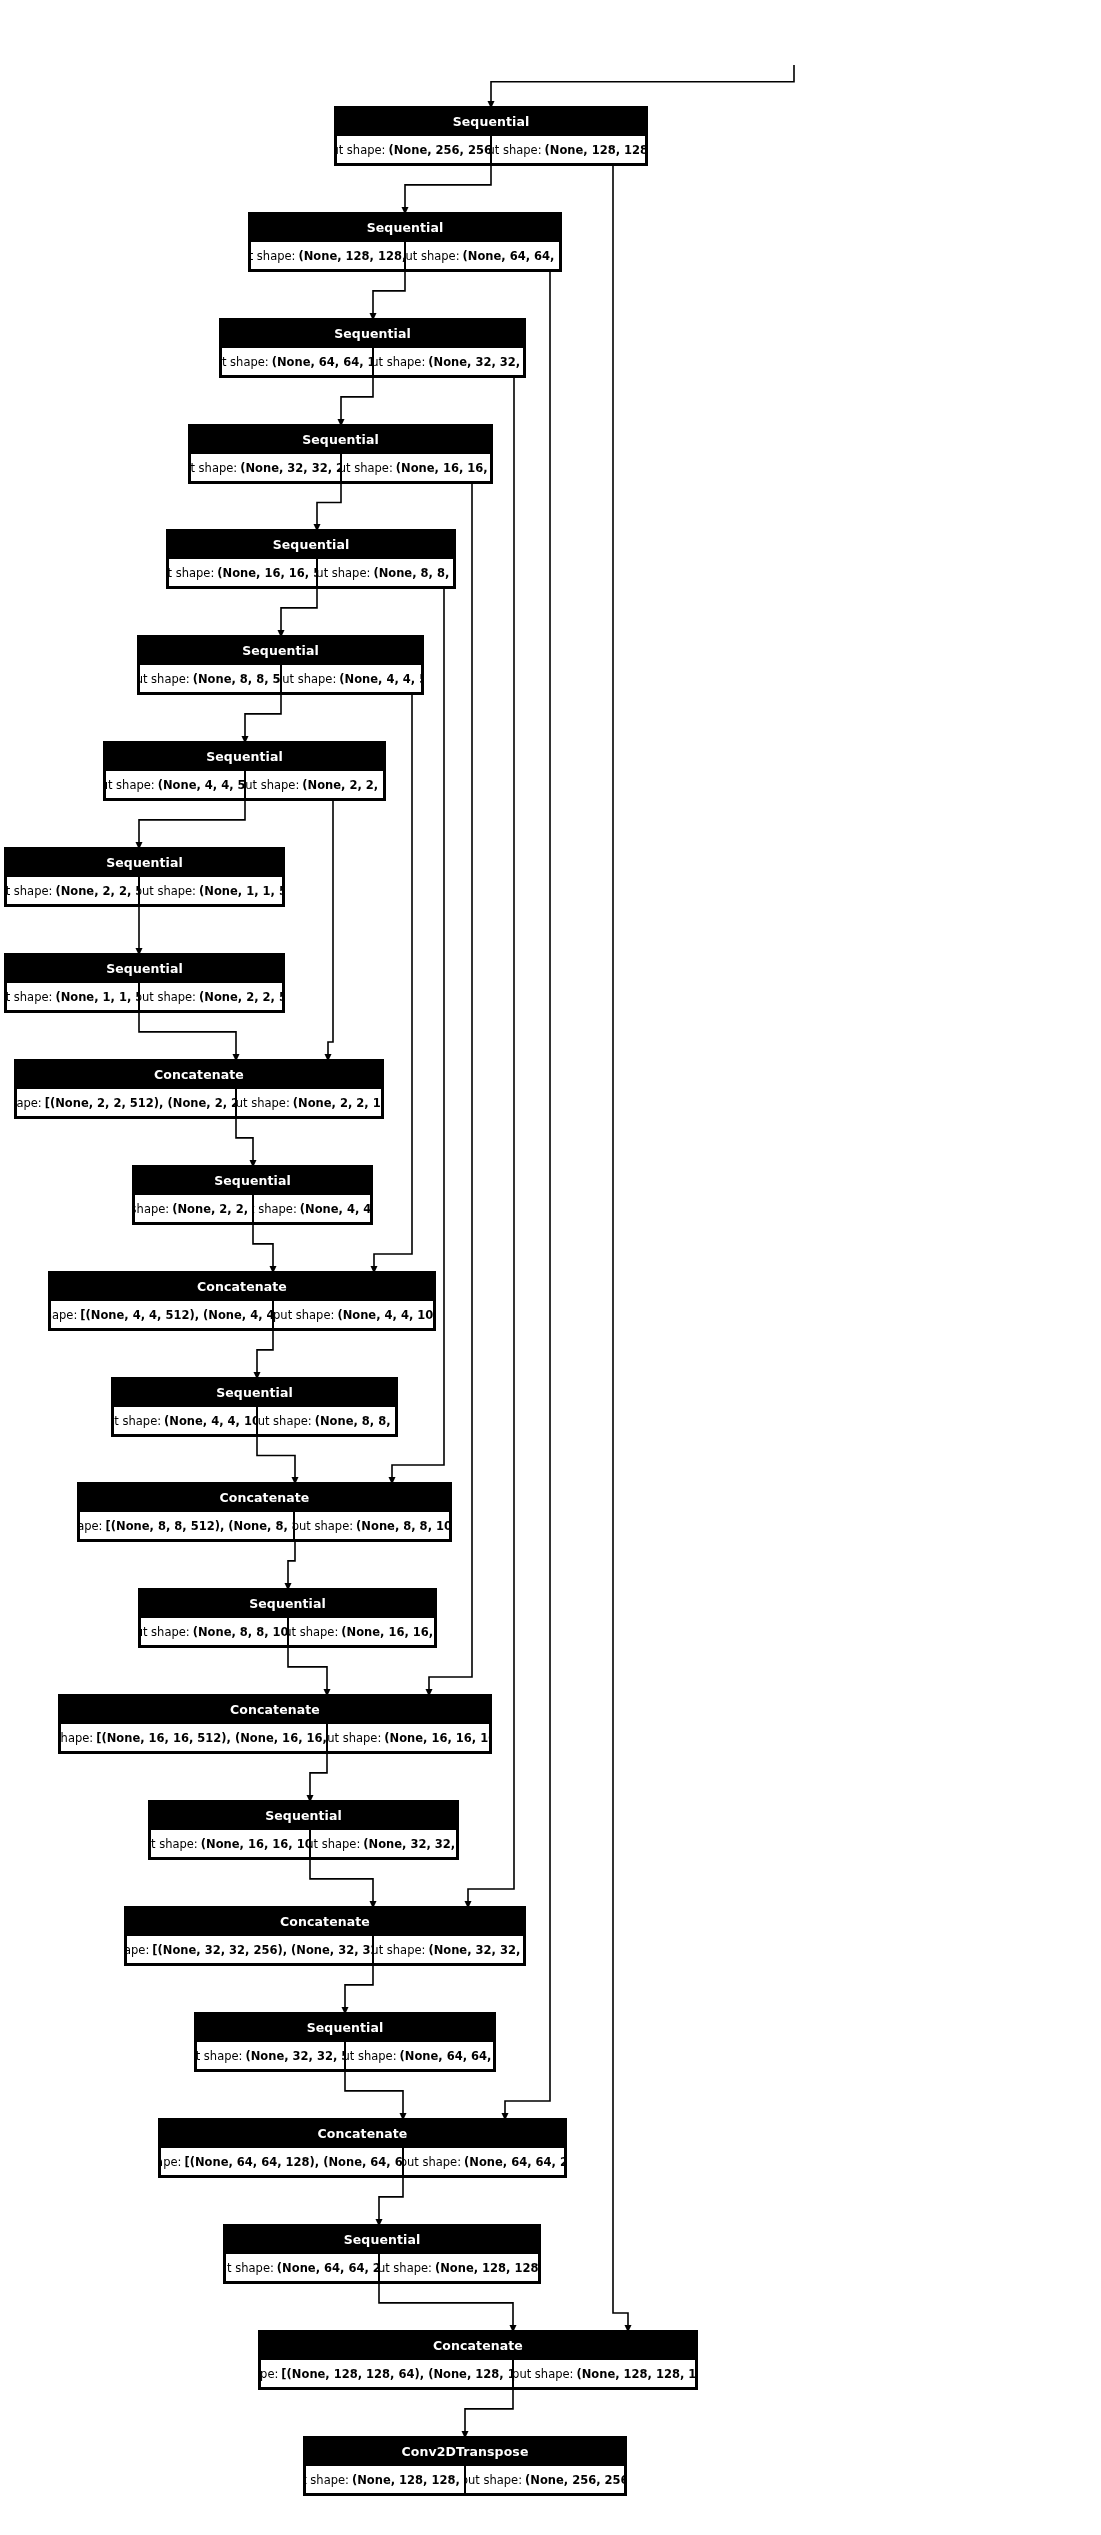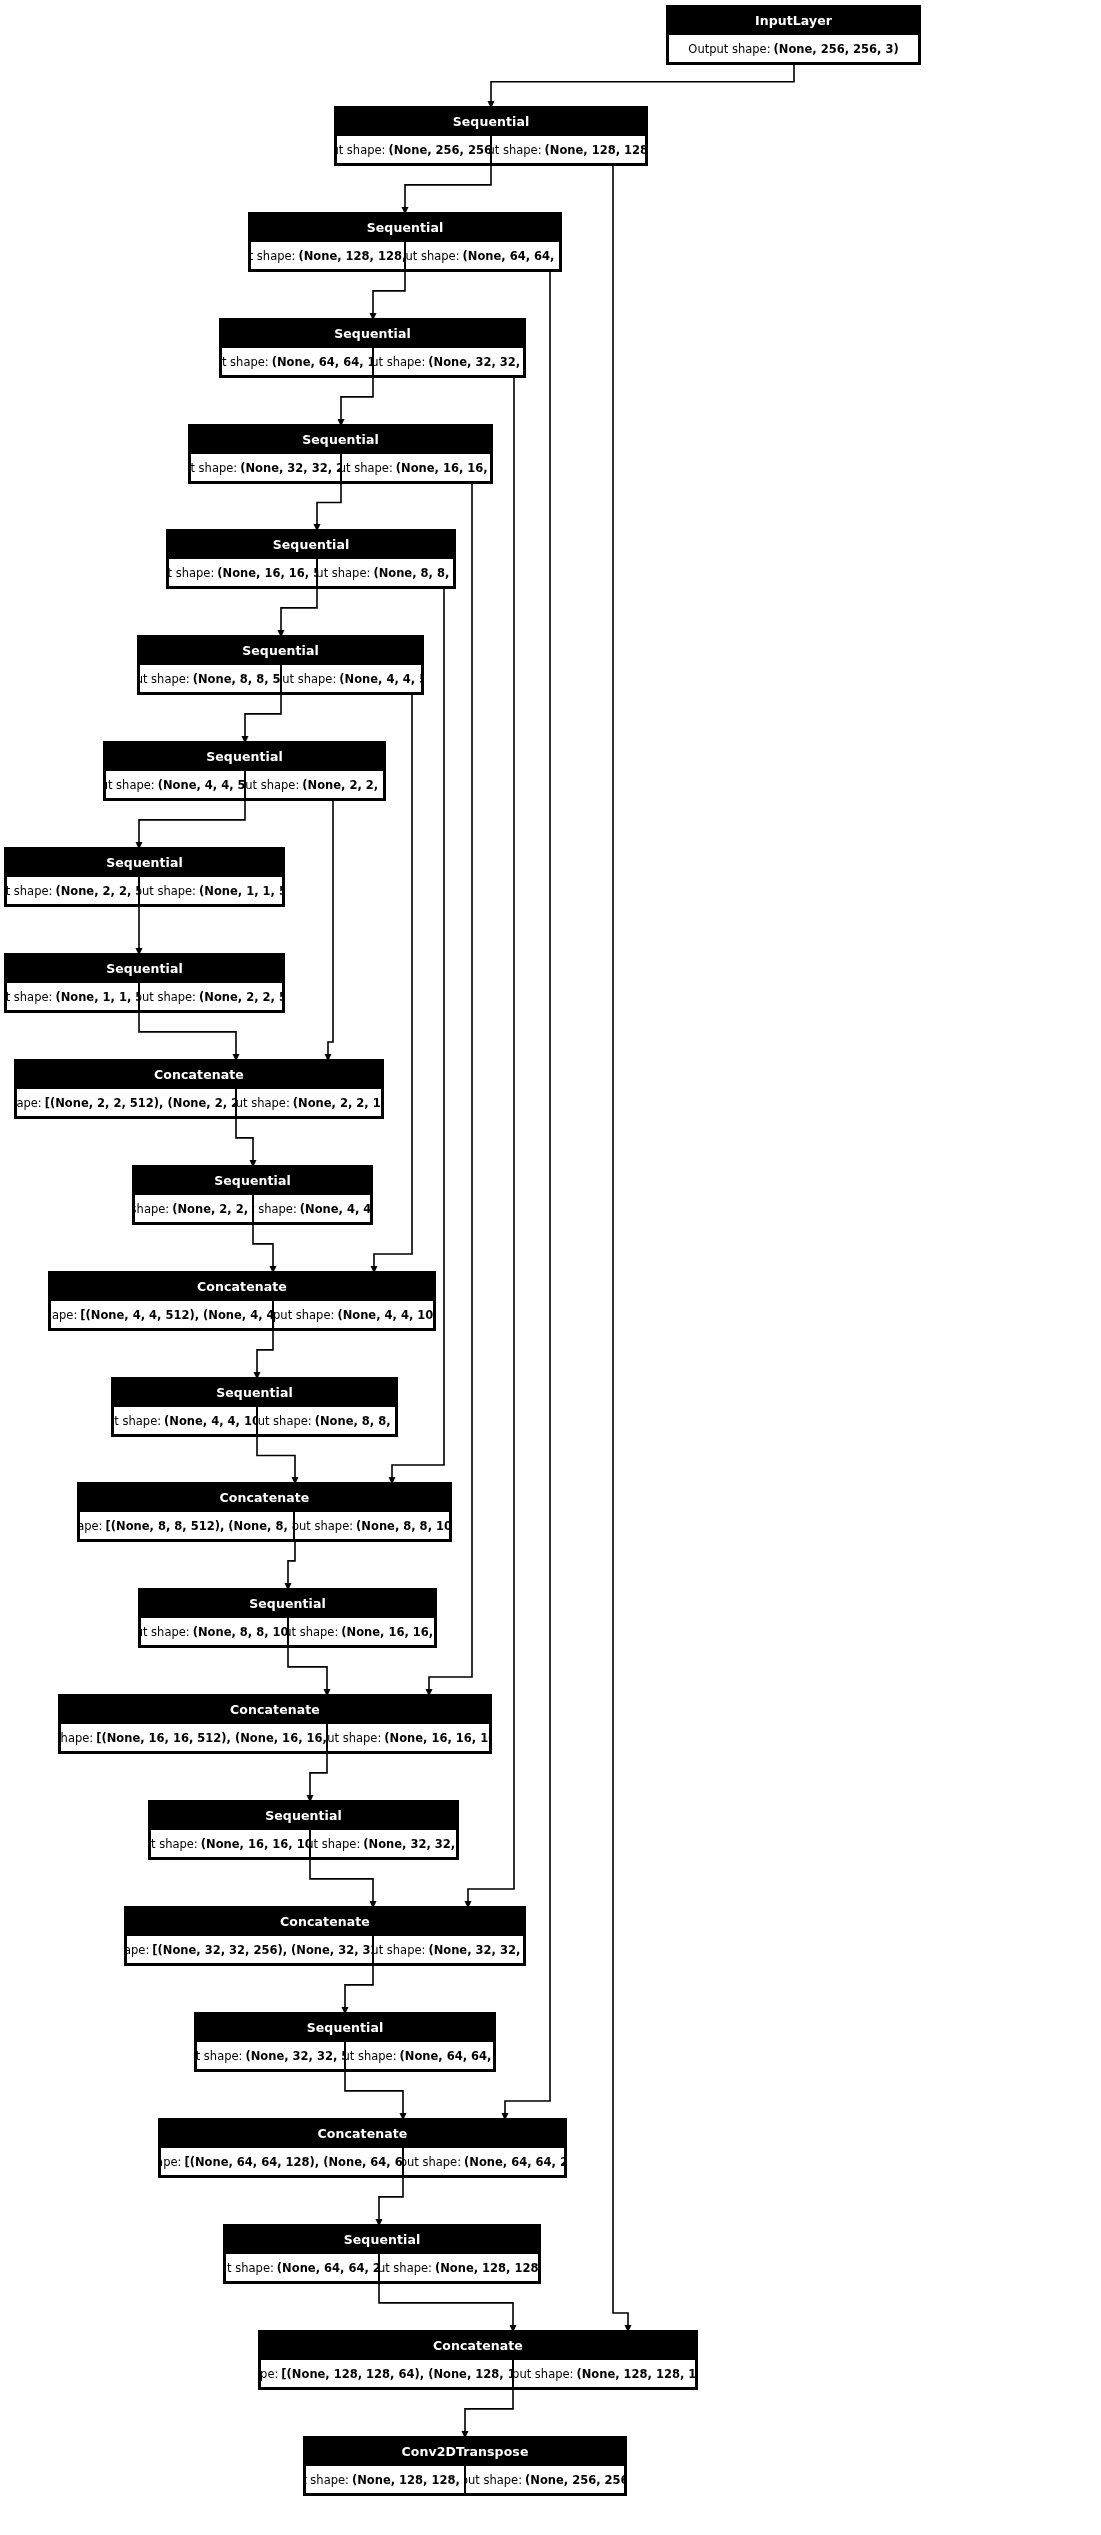--- a/index.html
+++ b/index.html
@@ -90,29 +90,20 @@
       <path d="M310,1860 L310,1878.9 L373,1878.9 L373,1905" stroke="#000" stroke-width="1.6" fill="none" marker-end="url(#ah)"></path>
       <path d="M514,378 L514,1889 L468,1889 L468,1905" stroke="#000" stroke-width="1.6" fill="none" marker-end="url(#ah)"></path>
       <path d="M373,1966 L373,1984.9 L345,1984.9 L345,2011" stroke="#000" stroke-width="1.6" fill="none" marker-end="url(#ah)"></path>
       <path d="M345,2072 L345,2090.9 L403,2090.9 L403,2117" stroke="#000" stroke-width="1.6" fill="none" marker-end="url(#ah)"></path>
       <path d="M550,272 L550,2101 L505,2101 L505,2117" stroke="#000" stroke-width="1.6" fill="none" marker-end="url(#ah)"></path>
       <path d="M403,2178 L403,2196.9 L379,2196.9 L379,2223" stroke="#000" stroke-width="1.6" fill="none" marker-end="url(#ah)"></path>
       <path d="M379,2284 L379,2302.9 L513,2302.9 L513,2329" stroke="#000" stroke-width="1.6" fill="none" marker-end="url(#ah)"></path>
       <path d="M613,166 L613,2313 L628,2313 L628,2329" stroke="#000" stroke-width="1.6" fill="none" marker-end="url(#ah)"></path>
       <path d="M513,2390 L513,2408.9 L465,2408.9 L465,2435" stroke="#000" stroke-width="1.6" fill="none" marker-end="url(#ah)"></path>
     </svg>
-<div class="node" style="left: 666px; top: 5px; width: 255px;">
-      <div class="node-title">InputLayer</div>
-      <div class="node-body single">
-        <div class="cell only">
-          <span class="lbl">Output shape:</span>
-          <span class="val">(None, 256, 256, 3)</span>
-        </div>
-      </div>
-    </div>
     <div class="node" style="left: 334px; top: 106px; width: 314px;">
       <div class="node-title">Sequential</div>
       <div class="node-body">
         <div class="cell" style="flex: 0 0 50%;">
           <span class="lbl">Input shape:</span>
           <span class="val">(None, 256, 256, 3)</span>
         </div>
         <div class="cell" style="flex: 1 1 auto;">
           <span class="lbl">Output shape:</span>
           <span class="val">(None, 128, 128, 64)</span>

